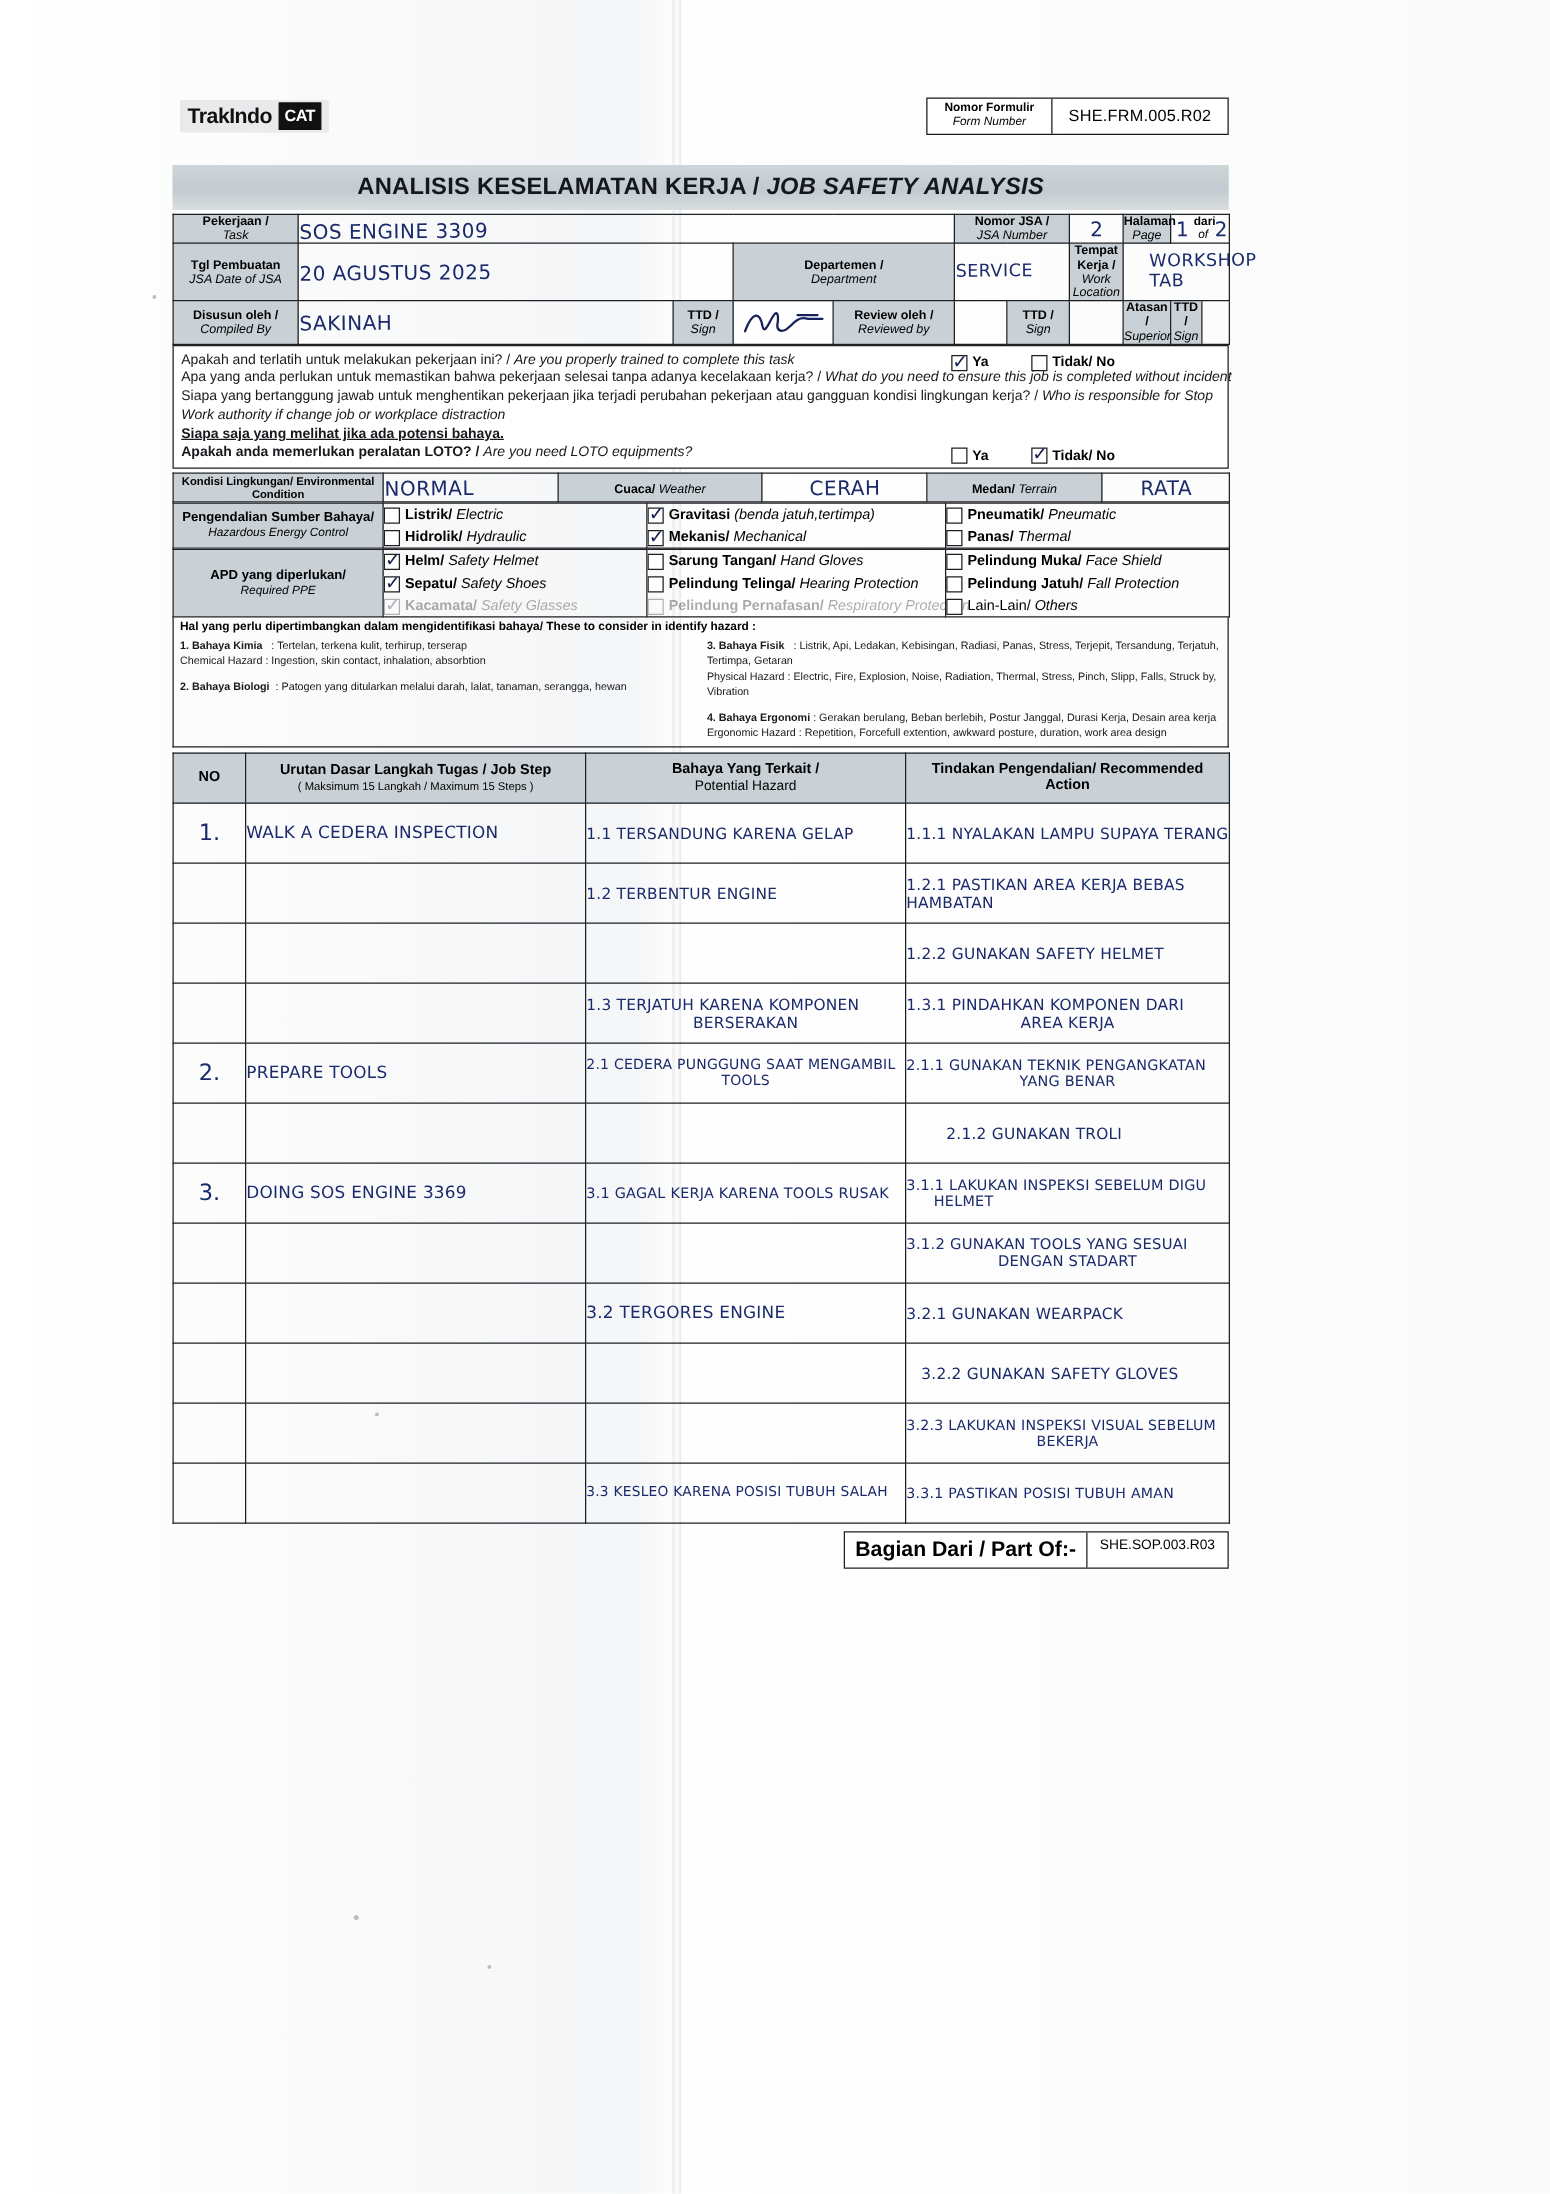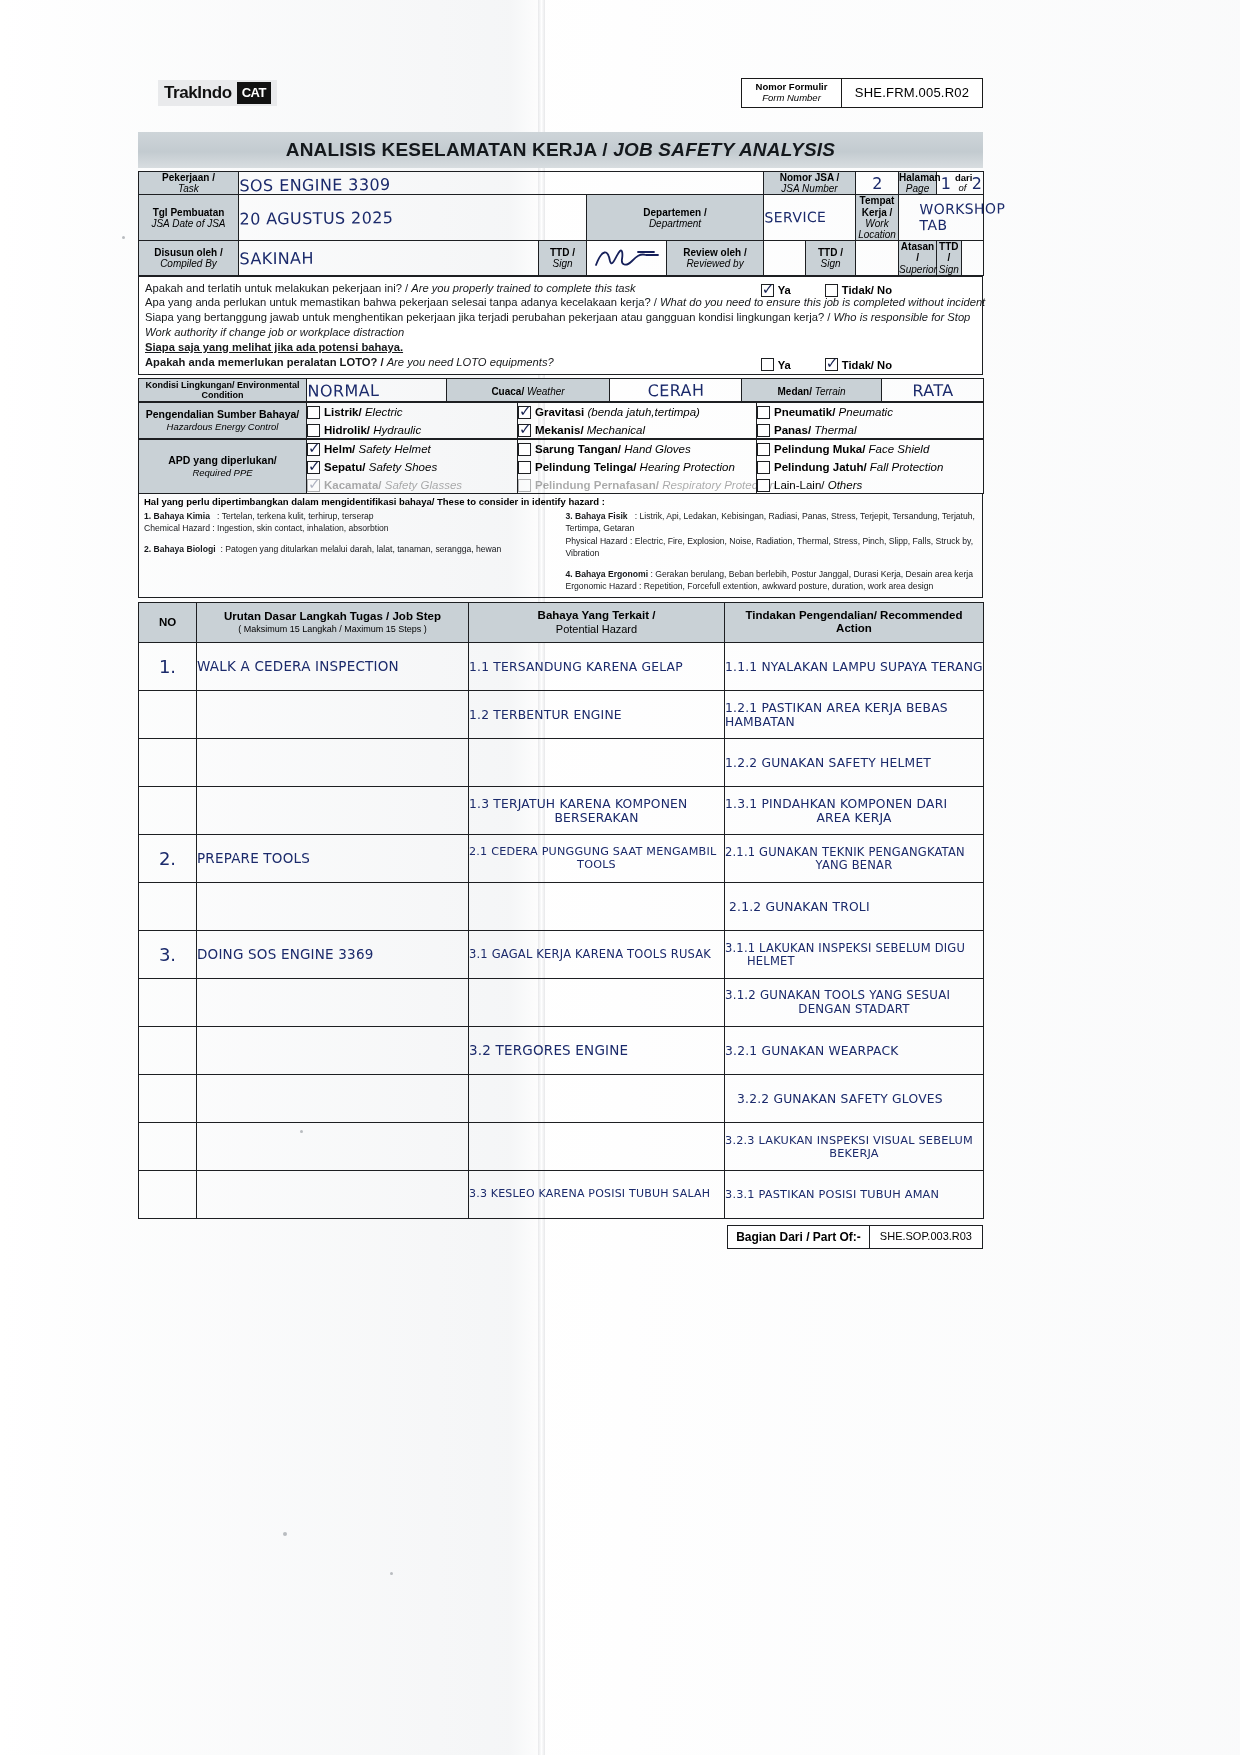--- a/index.html
+++ b/index.html
@@ -23,21 +23,21 @@
   }
   .speck { position:absolute; background:#b9bcc0; border-radius:50%; }
 
   .form {
     position:absolute; left:138px; top:78px; width:845px;
   }
 
   
   .topstrip { position:relative; height:40px; }
   .logo {
-    position:absolute; left:20px; top:2px;
+    position:absolute; left:6px; top:2px;
     display:flex; align-items:center; gap:5px;
     background:#e9eaec; padding:2px 6px;
   }
   .logo-text {
     font-weight:bold; font-size:17px; letter-spacing:-.4px; color:#111;
     font-family:"Liberation Sans", sans-serif;
   }
   .logo-cat {
     background:#111; color:#fff; font-size:13px; font-weight:bold;
     padding:3px 4px 4px; line-height:1; letter-spacing:-.5px;
@@ -157,21 +157,21 @@
     letter-spacing:.2px;
   }
   .hwcell .l2 { display:block; text-align:center; }
   .hwcell.tiny { font-size:12.3px; }
 
   
   .footer { margin-top:6px; display:flex; justify-content:flex-end; }
   .footer .f {
     display:flex; border:1.5px solid #1d1f22; background:#fff;
   }
-  .footer .f .a { padding:4px 8px; font-size:12px; font-weight:bold; border-right:1.5px solid #1d1f22; }
+  .footer .f .a { padding:4px 8px; font-size:17px; font-weight:bold; border-right:1.5px solid #1d1f22; }
   .footer .f .b { padding:4px 10px; font-size:11px; }
 </style>
 </head>
 <body>
 
 <div class="page"></div>
 <div class="fold"></div>
 <div class="speck" style="left:122px;top:236px;width:3px;height:3px;"></div>
 <div class="speck" style="left:300px;top:1130px;width:3px;height:3px;"></div>
 <div class="speck" style="left:283px;top:1532px;width:4px;height:4px;"></div>
@@ -572,21 +572,21 @@
       </td>
       <td class="cell hwcell" style="font-size:11.5px">
         <span>2.1.1 GUNAKAN TEKNIK PENGANGKATAN</span>
         <span class="l2">YANG BENAR</span>
       </td>
     </tr>
     <tr>
       <td class="cell no"></td>
       <td class="cell hwcell"></td>
       <td class="cell hwcell tiny"></td>
-      <td class="cell hwcell tiny" style="padding-left:4px">2.1.2 GUNAKAN TROLI</td>
+      <td class="cell hwcell tiny" style="padding-left:32px">2.1.2 GUNAKAN TROLI</td>
     </tr>
     <tr>
       <td class="cell no">3.</td>
       <td class="cell hwcell">DOING SOS ENGINE 3369</td>
       <td class="cell hwcell" style="font-size:11.5px">3.1 GAGAL KERJA KARENA TOOLS RUSAK</td>
       <td class="cell hwcell" style="font-size:11.5px">
         <span>3.1.1 LAKUKAN INSPEKSI SEBELUM DIGU</span>
         <span class="l2" style="text-align:left;padding-left:22px">HELMET</span>
       </td>
     </tr>

